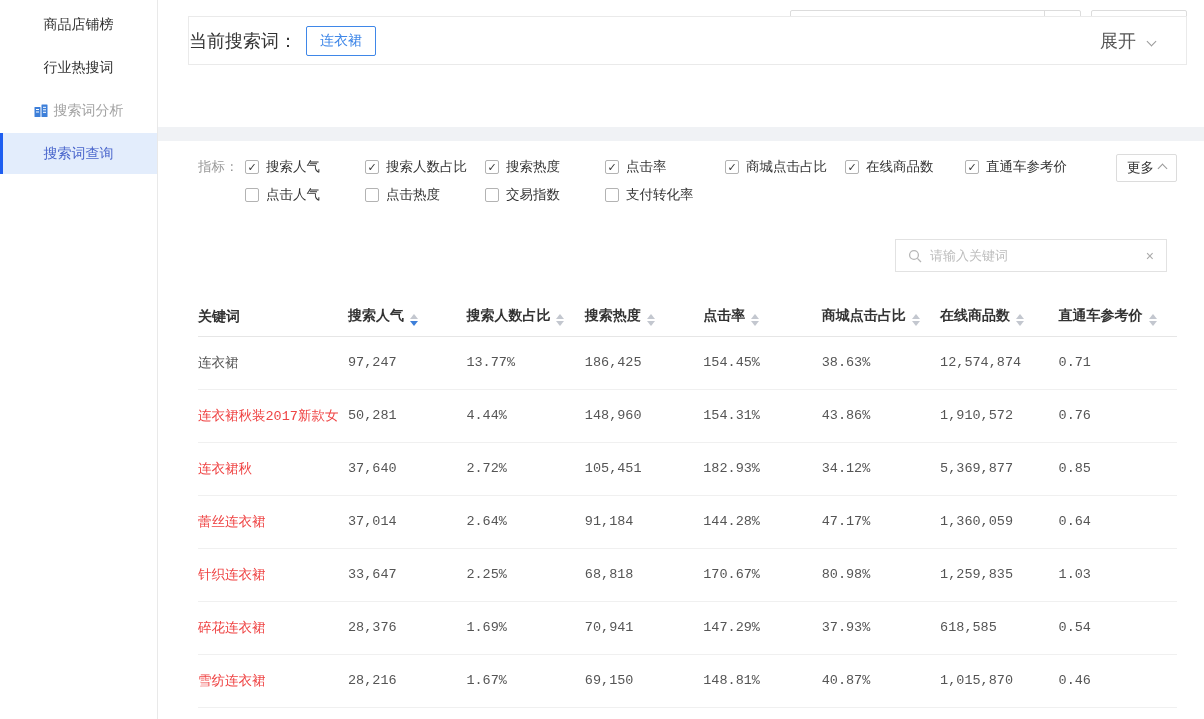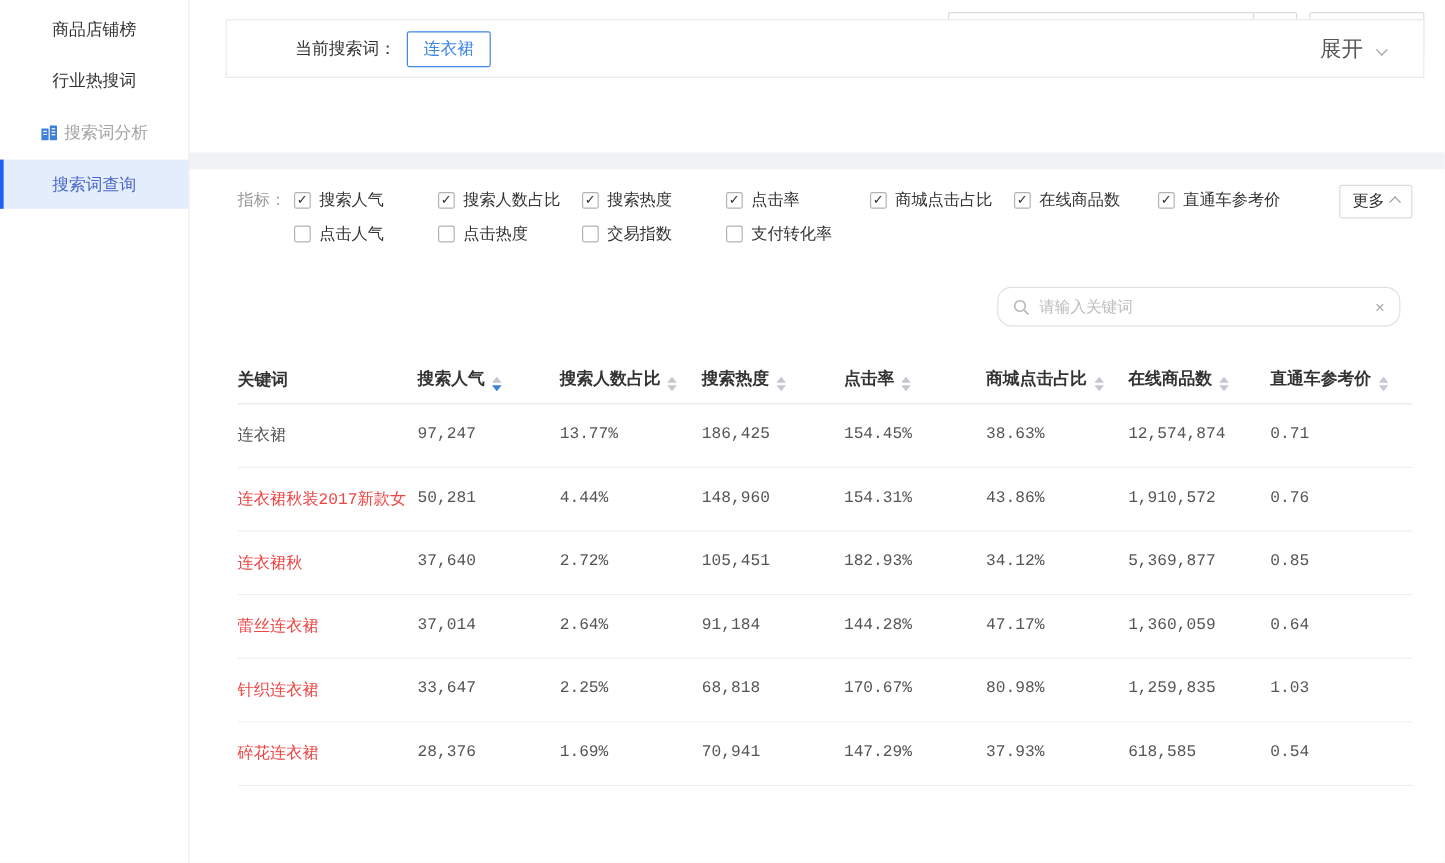--- a/index.html
+++ b/index.html
@@ -53,21 +53,21 @@
     margin-left:10px; border:1px solid #dcdcdc; border-radius:2px; background:#fff;
     padding:0 12px; font-size:14px; color:#333; display:flex; align-items:center; cursor:pointer;
   }
   .chev { display:inline-block; width:7px; height:7px; border-right:1px solid #9a9a9a; border-bottom:1px solid #9a9a9a; transform:rotate(45deg); margin-left:7px; vertical-align:2px; }
   .chev.up { transform:rotate(-135deg); vertical-align:-3px; }
 
   .current-box {
     margin:16px 17px 0 30px; height:49px; border:1px solid #eaeaea; background:#fff;
     display:flex; align-items:center; position:relative;
   }
-  .ct-label { margin-left:57px; font-size:14px; color:#333; }
+  .ct-label { font-size:18px; color:#333; }
   .term-tag {
     margin-left:9px; border:1px solid #3f87e8; color:#3f87e8; background:#fff;
     padding:5px 13px; font-size:14px; border-radius:2px; cursor:pointer;
   }
   .expand-link { position:absolute; right:31px; font-size:18px; color:#555; cursor:pointer; }
 
   .gap-band { height:14px; flex-shrink:0; }
 
   
   .content-panel { background:#fff; flex:1; position:relative; padding-top:12px; }
@@ -83,21 +83,21 @@
   .more-btn {
     position:absolute; right:27px; top:1px; width:61px; height:28px;
     border:1px solid #dcdcdc; background:#fff; border-radius:2px;
     font-size:13.5px; color:#333; display:flex; align-items:center; justify-content:center; cursor:pointer;
     font-family:inherit;
   }
   .more-btn .chev { margin-left:5px; }
 
   .search-row { display:flex; justify-content:flex-end; margin:30px 37px 0 0; }
   .search-box {
-    width:336px; height:33px; border:1px solid #e2e2e2; border-radius:12px; background:#fff;
+    width:272px; height:33px; border:1px solid #e2e2e2; border-radius:0; background:#fff;
     display:flex; align-items:center; padding:0 12px; gap:8px;
   }
   .search-box input { border:none; outline:none; flex:1; font-size:13px; color:#333; font-family:inherit; background:transparent; }
   .search-box input::placeholder { color:#bdbdbd; }
   .clear-x { color:#a9a9a9; font-size:14px; cursor:pointer; line-height:1; }
 
   .table-wrap { margin:26px 27px 0 40px;font-family:Liberation Mono, monospace; }
   table { width:100%; border-collapse:collapse; table-layout:fixed; }
   th {
     text-align:left; font-size:14px; font-weight:bold; color:#333;
@@ -349,19 +349,29 @@
               <tr>
                 <td><a class="kw-link" href="#">碎花连衣裙</a></td>
                 <td>28,376</td>
                 <td>1.69%</td>
                 <td>70,941</td>
                 <td>147.29%</td>
                 <td>37.93%</td>
                 <td>618,585</td>
                 <td>0.54</td>
               </tr>
+              <tr>
+                <td><a class="kw-link" href="#">雪纺连衣裙</a></td>
+                <td>28,216</td>
+                <td>1.67%</td>
+                <td>69,150</td>
+                <td>148.81%</td>
+                <td>40.87%</td>
+                <td>1,015,870</td>
+                <td>0.46</td>
+              </tr>
             </tbody>
         </table>
       </div>
 
     </div>
   </div>
 </div>
 
 </body></html>

